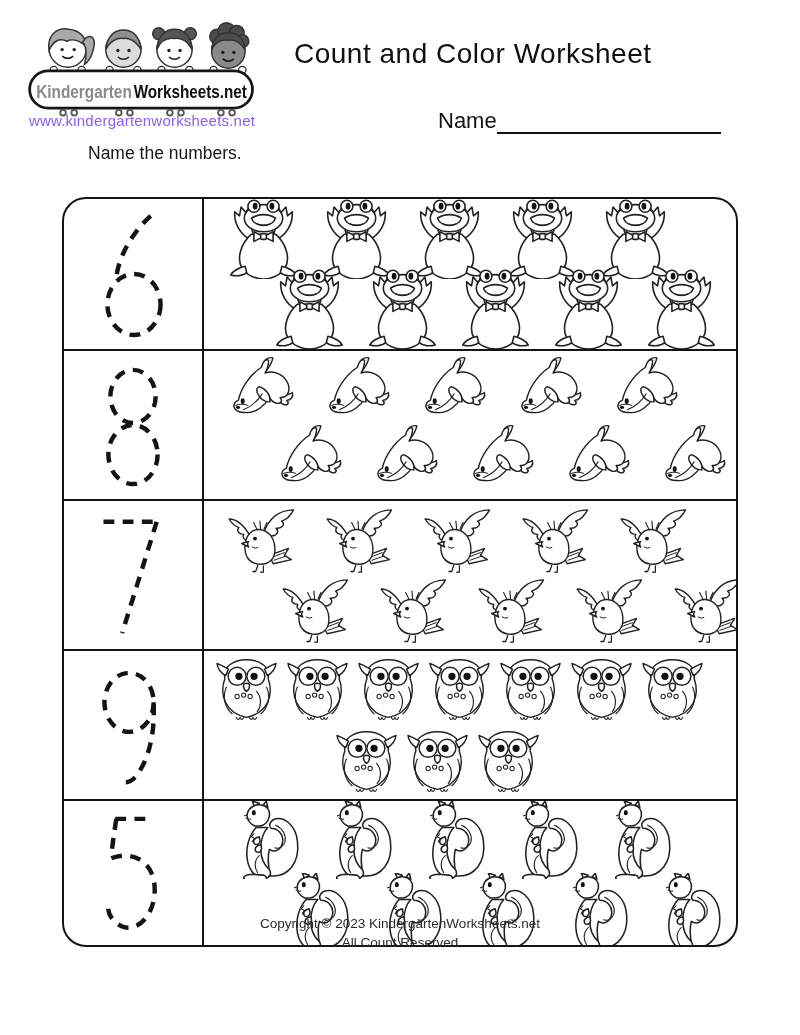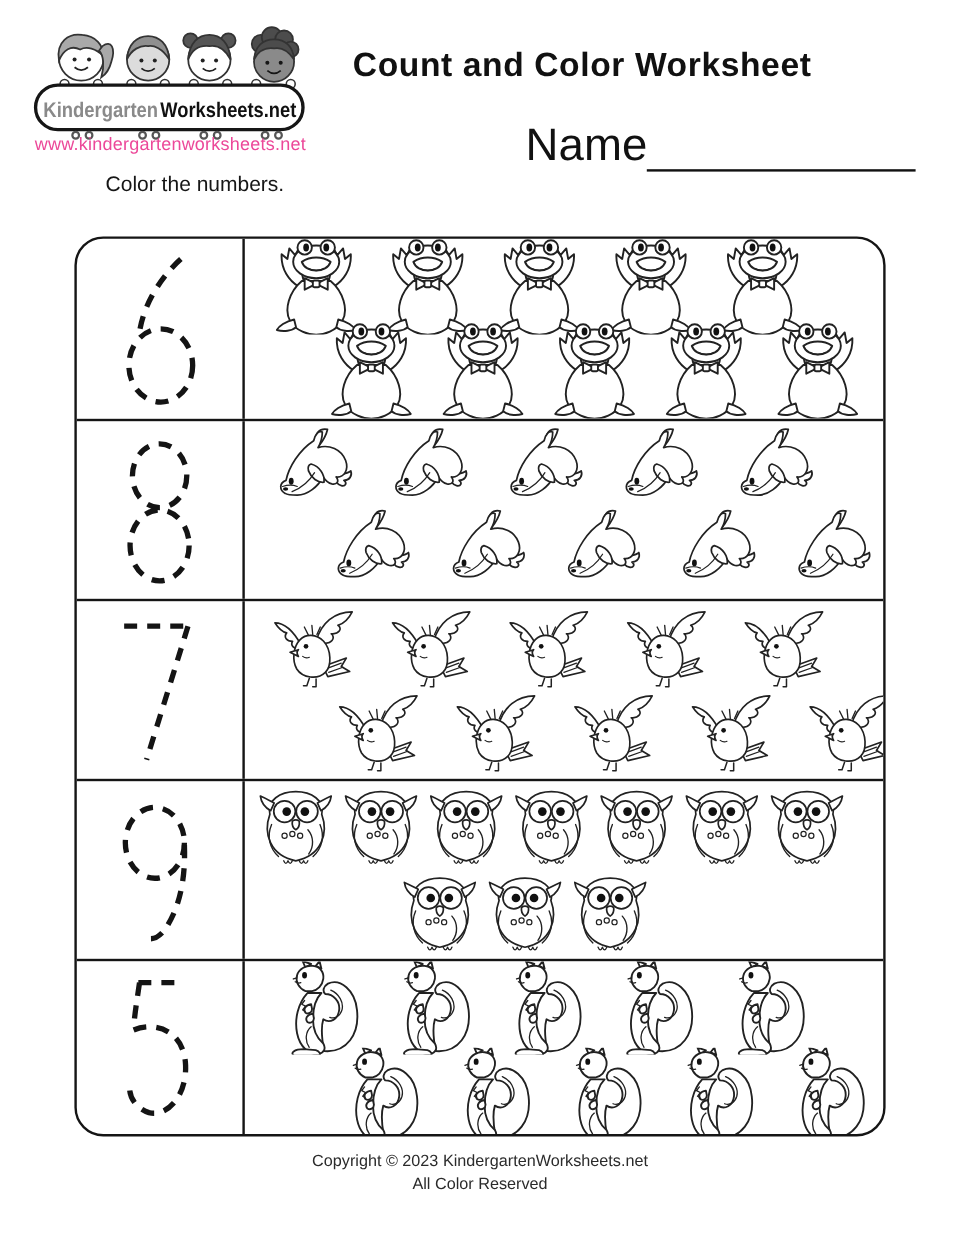--- a/index.html
+++ b/index.html
@@ -2,24 +2,24 @@
 <html><head>
 <meta charset="utf-8">
 <style>
   *{margin:0;padding:0;box-sizing:border-box}
   html,body{background:#fff}
   body{width:800px;height:1035px;position:relative;font-family:"Liberation Sans",sans-serif;color:#111;overflow:hidden}
 
   
   .logo{position:absolute;left:16px;top:18px;width:252px;height:104px}
   .website{position:absolute;left:16px;top:112px;width:252px;text-align:center;
-           font-size:15px;color:#ec4899;letter-spacing:.2px}
-  .title{position:absolute;left:294px;top:38px;font-size:28px;font-weight:700;
+           font-size:15px;color:#8b5cf6;letter-spacing:.2px}
+  .title{position:absolute;left:294px;top:38px;font-size:28px;font-weight:400;
          letter-spacing:.5px;white-space:nowrap}
-  .name-row{position:absolute;left:438px;top:100px;font-size:38px;white-space:nowrap}
+  .name-row{position:absolute;left:438px;top:100px;font-size:22px;white-space:nowrap}
   .name-line{display:inline-block;width:224px;border-bottom:2px solid #111;height:34px;vertical-align:bottom}
 
   .instructions{position:absolute;left:88px;top:140px;font-size:17.5px;line-height:26px;color:#161616}
 
   
   .wtable{position:absolute;left:62px;top:197px;width:676px;height:750px;
           border:2px solid #151515;border-radius:24px;overflow:hidden;background:#fff}
   .wrow{display:flex;height:150px;border-top:2px solid #151515}
   .wrow:first-child{border-top:none}
   .num-cell{width:140px;border-right:2px solid #151515;display:flex;align-items:center;justify-content:center}
@@ -42,21 +42,21 @@
 
   .a-owl .animal{width:73px;height:72px}
   .a-owl .arow.top{left:6px;top:3px}
   .a-owl .arow.bot{left:126px;top:75px}
 
   .a-squirrel .animal{width:95px;height:78px}
   .a-squirrel .arow.top{left:14px;top:0}
   .a-squirrel .arow.bot{left:64px;top:72px}
 
   
-  .footer{position:absolute;left:0;right:0;top:958px;text-align:center;
+  .footer{position:absolute;left:0;right:0;top:914px;text-align:center;
           font-size:13.5px;line-height:19px;color:#2b2b2b}
 </style>
 </head>
 <body>
 
 <svg width="0" height="0" style="position:absolute" aria-hidden="true">
   <defs>
     <symbol id="sym-frog" viewBox="0 0 100 100">
       <g fill="#fff" stroke="#222" stroke-width="2" stroke-linejoin="round" stroke-linecap="round">
         <path d="M32,50 C22,44 13,32 14,16 L20,21 L22,10 L28,17 L32,10 L35,18 C36,30 33,42 41,49 Z"></path>
@@ -216,21 +216,21 @@
 
   <div class="website">www.kindergartenworksheets.net</div>
 
   <h1 class="title">Count and Color Worksheet</h1>
 
   <div class="name-row">
     <span>Name</span><span class="name-line"></span>
   </div>
 
   <div class="instructions">
-    <div>Color the numbers.</div>
+    <div>Name the numbers.</div>
   </div>
 
   <div class="wtable">
   <div class="wrow">
     <div class="num-cell">
       <span class="digit-slot">
   <svg width="88" height="128" viewBox="0 0 84 130">
     <g fill="none" stroke="#141414" stroke-width="4.5" stroke-dasharray="11 8.5">
       <path d="M60,6 C42,22 28,46 25,68"></path>
       <ellipse cx="43" cy="96" rx="27" ry="31"></ellipse>
@@ -469,15 +469,15 @@
             <svg class="animal" viewBox="0 0 100 100">
               <use href="#sym-squirrel"></use>
             </svg>
           </div>
     </div>
   </div>
 </div>
 
   <div class="footer">
     <div>Copyright © 2023 KindergartenWorksheets.net</div>
-    <div>All Color Reserved</div>
+    <div>All Count Reserved</div>
   </div>
 </div>
 
 </body></html>

